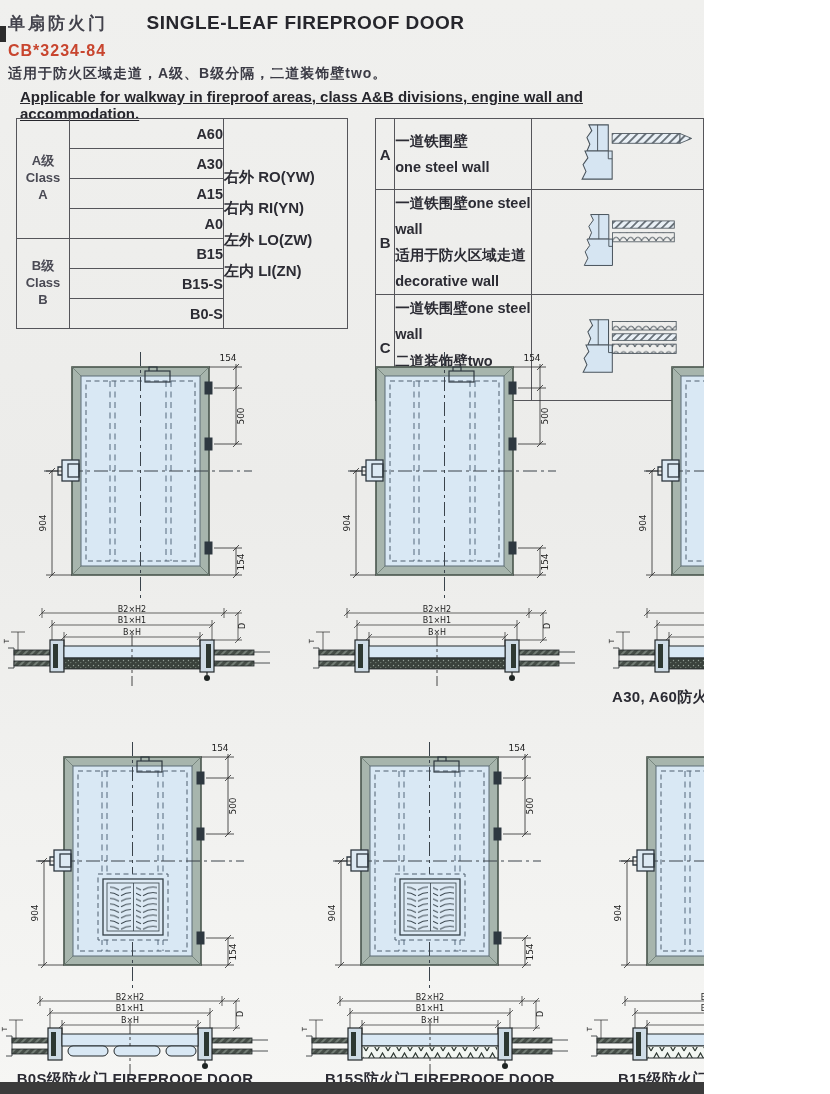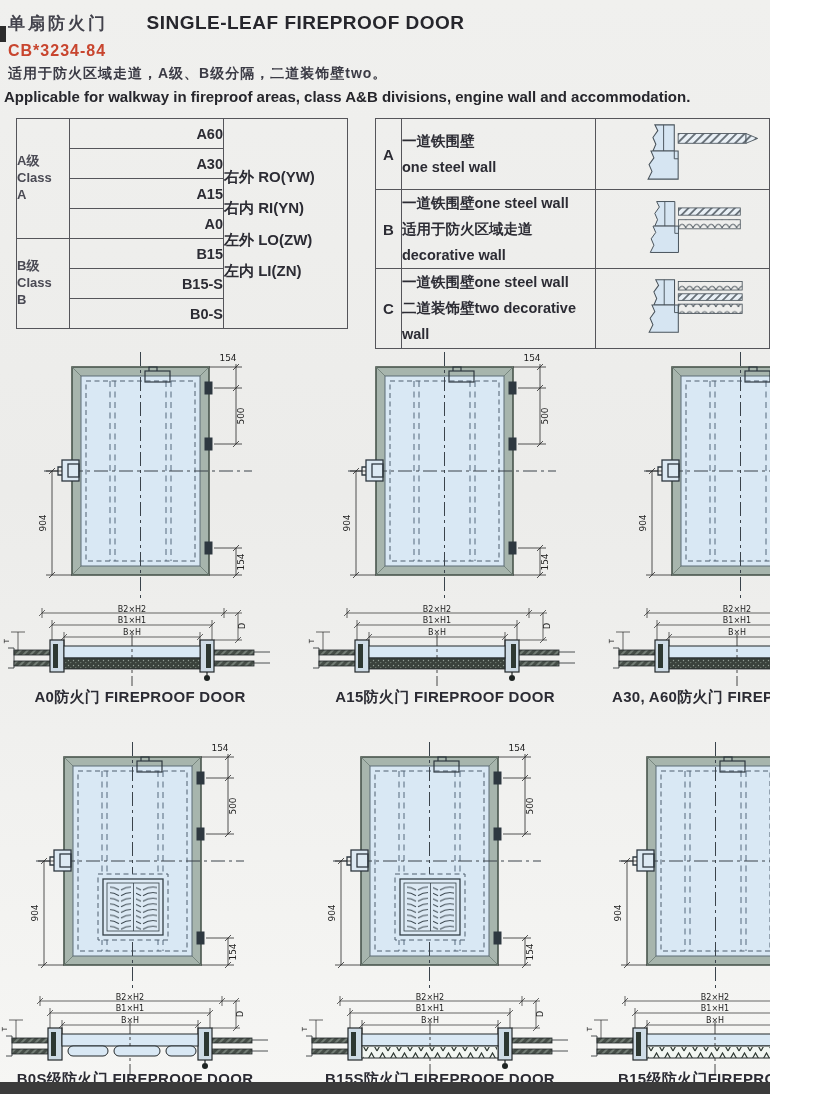--- a/index.html
+++ b/index.html
@@ -1,32 +1,32 @@
 <!DOCTYPE html>
 <html><head>
 <meta charset="utf-8">
 <style>
   html,body { margin:0; padding:0; background:#ffffff; }
   .page {
-    position:relative; width:770px; height:1094px; overflow:hidden;
+    position:relative; width:704px; height:1094px; overflow:hidden;
     background:linear-gradient(180deg,#f0f0ee 0%, #ececea 45%, #f2f2f0 78%, #f6f6f4 100%);
     font-family:"Liberation Sans", sans-serif; color:#2b2b33;
   }
   .hdr-row { position:absolute; left:8px; top:12px; white-space:nowrap; }
   .t-cn { font-size:17px; font-weight:bold; color:#42424c; letter-spacing:3px; }
   .t-en { font-size:19px; font-weight:bold; color:#26262c; letter-spacing:0.5px; margin-left:34px; }
   .code { position:absolute; left:8px; top:42px; font-size:16px; font-weight:bold; color:#c8452e; letter-spacing:1px; }
   .desc-cn { position:absolute; left:8px; top:65px; font-size:14px; font-weight:600; color:#3b3b45; letter-spacing:1px; }
-  .desc-en { position:absolute; left:4px; top:88px; font-size:15px; font-weight:600; color:#26262c; }
+  .desc-en { position:absolute; left:20px; top:88px; font-size:15px; font-weight:600; color:#26262c;text-decoration:underline; }
 
   table.cls { position:absolute; left:16px; top:118px; border-collapse:collapse; table-layout:fixed; }
   table.cls td { border:1.6px solid #55555a; padding:0; }
   table.cls tr { height:30px; }
   td.rat { text-align:right; font-size:14.5px; font-weight:bold; color:#2c2c34; }
-  td.grp { text-align:left; font-size:13px; font-weight:600; color:#4a4a54; line-height:1.3; }
+  td.grp { text-align:center; font-size:13px; font-weight:600; color:#4a4a54; line-height:1.3; }
   td.ori { font-size:15px; font-weight:bold; color:#2c2c34; padding-left:16px; line-height:2.1; }
 
   table.wall { position:absolute; left:375px; top:118px; border-collapse:collapse; table-layout:fixed; }
   table.wall td { border:1.6px solid #55555a; padding:0; }
   td.wkey { text-align:center; font-size:15px; font-weight:bold; color:#2c2c34; }
   td.wdesc { font-size:14.5px; font-weight:bold; color:#2c2c34; padding-left:10px; line-height:1.8; }
   td.wfig { text-align:center; vertical-align:middle; }
 
   .fig { position:absolute; }
   .cap { position:absolute; font-size:15px; font-weight:bold; color:#2b2b33; letter-spacing:0.3px; }
@@ -356,26 +356,20 @@
     <svg width="280" height="84" viewBox="0 0 280 84">
         <use href="#sect-a"></use>
       </svg>
   </div>
   <div class="fig" style="left:607px; top:604px">
     <svg width="280" height="84" viewBox="0 0 280 84">
         <use href="#sect-a"></use>
       </svg>
   </div>
 
-  <div class="cap cap-c" style="left:10px; top:688px; width:260px">
-    <span>A0防火门</span> <span>FIREPROOF DOOR</span>
-  </div>
-  <div class="cap cap-c" style="left:315px; top:688px; width:260px">
-    <span>A15防火门</span> <span>FIREPROOF DOOR</span>
-  </div>
   <div class="cap cap-l" style="left:612px; top:688px">
     <span>A30, A60防火门</span> <span>FIREPROOF DOOR</span>
   </div>
 
   <div class="fig" style="left:10px; top:740px">
     <svg width="250" height="250" viewBox="0 0 250 250">
         <use href="#door-louver"></use>
       </svg>
   </div>
   <div class="fig" style="left:307px; top:740px">

